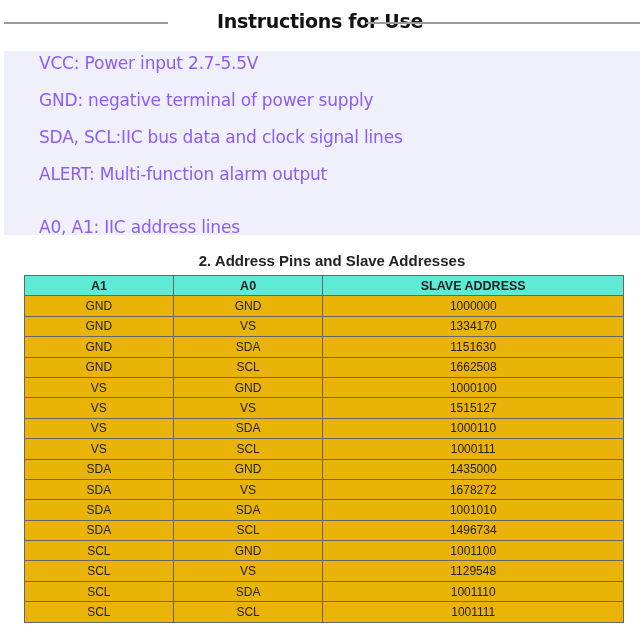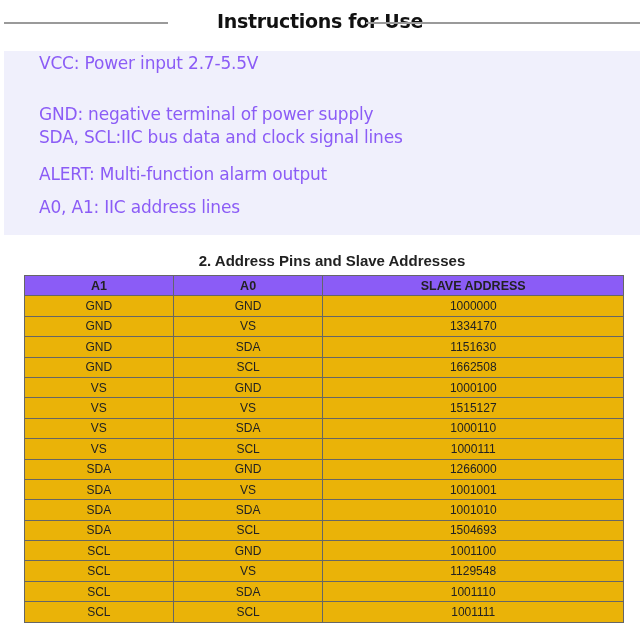--- a/index.html
+++ b/index.html
@@ -34,41 +34,41 @@
       position: absolute; left: 0; width: 664px; top: 252px; text-align: center;
       font-weight: bold; font-size: 15px; color: #222;
     }
     table {
       position: absolute; left: 24px; top: 275px; width: 600px;
       border-collapse: collapse; font-size: 12px; color: #222;
     }
     th, td {
       border: 1.5px solid #666; height: 19.4px; padding: 0; text-align: center;
     }
-    th { background: #8b5cf6; font-weight: bold; font-size: 12.5px; }
+    th { background: #5eead4; font-weight: bold; font-size: 12.5px; }
     td { background: #eab308; }
     col.c1 { width: 149px; }
     col.c2 { width: 150px; }
     col.c3 { width: 301px; }
   </style>
 </head>
 <body>
 
 <div class="header">
   <div class="rule left"></div>
   <div class="title">Instructions for Use</div>
   <div class="rule right"></div>
 </div>
 
 <div class="panel">
   <div class="line" style="top:2px">VCC: Power input 2.7-5.5V</div>
-  <div class="line" style="top:53px">GND: negative terminal of power supply</div>
+  <div class="line" style="top:39px">GND: negative terminal of power supply</div>
   <div class="line" style="top:76px">SDA, SCL:IIC bus data and clock signal lines</div>
   <div class="line" style="top:113px">ALERT: Multi-function alarm output</div>
-  <div class="line" style="top:146px">A0, A1: IIC address lines</div>
+  <div class="line" style="top:166px">A0, A1: IIC address lines</div>
 </div>
 
 <div class="table-title">2.  Address Pins and Slave Addresses</div>
 
 <table>
   <colgroup>
       <col class="c1">
       <col class="c2">
       <col class="c3">
     </colgroup>
@@ -116,36 +116,36 @@
         <td>1000110</td>
       </tr>
       <tr>
         <td>VS</td>
         <td>SCL</td>
         <td>1000111</td>
       </tr>
       <tr>
         <td>SDA</td>
         <td>GND</td>
-        <td>1266000</td>
+        <td>1435000</td>
       </tr>
       <tr>
         <td>SDA</td>
         <td>VS</td>
-        <td>1001001</td>
+        <td>1678272</td>
       </tr>
       <tr>
         <td>SDA</td>
         <td>SDA</td>
         <td>1001010</td>
       </tr>
       <tr>
         <td>SDA</td>
         <td>SCL</td>
-        <td>1504693</td>
+        <td>1496734</td>
       </tr>
       <tr>
         <td>SCL</td>
         <td>GND</td>
         <td>1001100</td>
       </tr>
       <tr>
         <td>SCL</td>
         <td>VS</td>
         <td>1129548</td>

